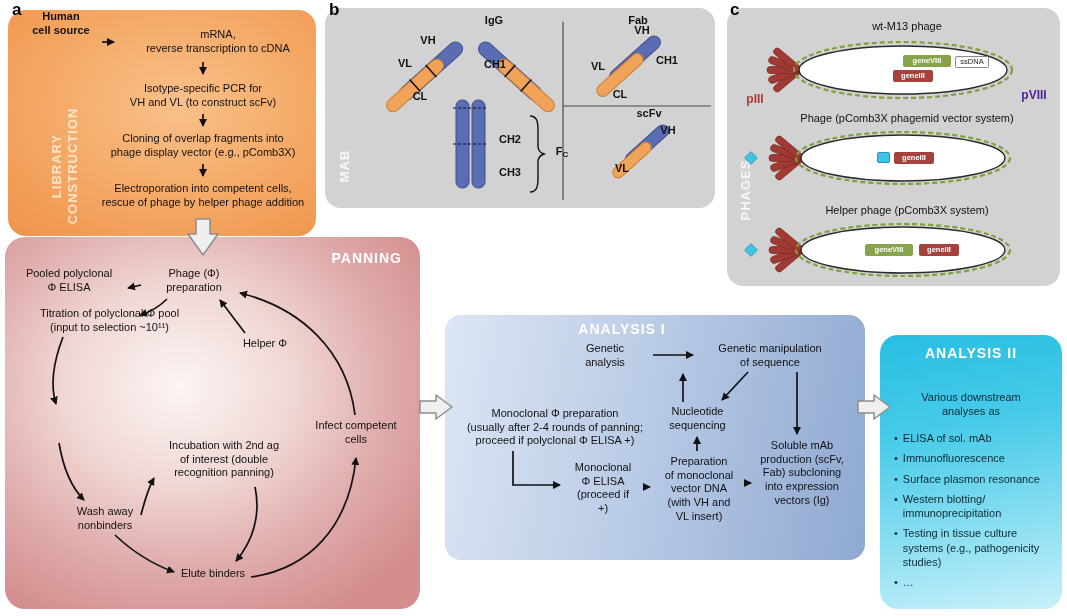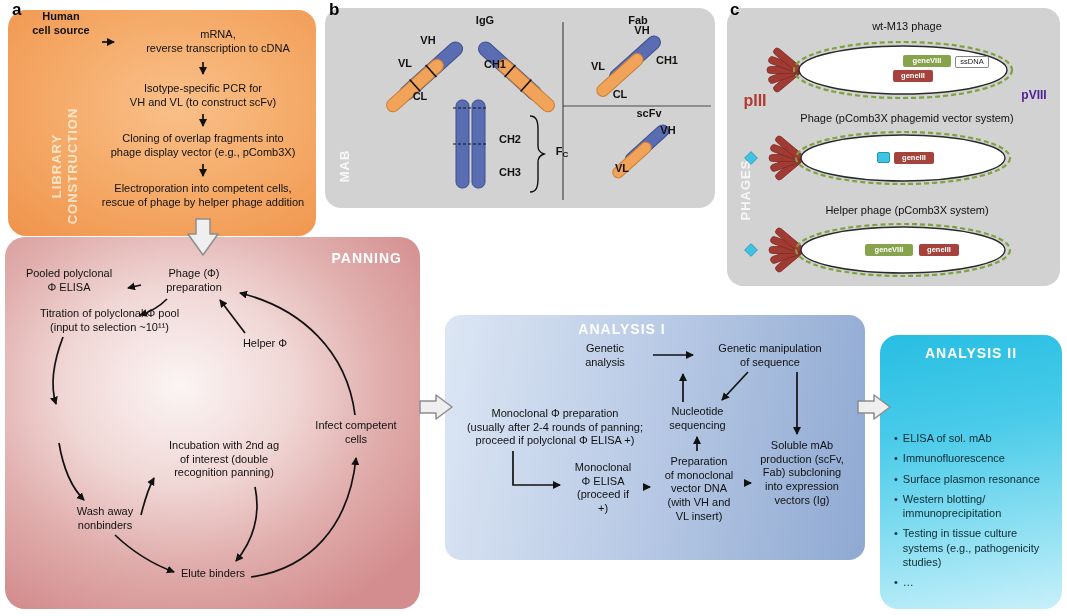--- a/index.html
+++ b/index.html
@@ -86,21 +86,21 @@
 
       <line class="divider" x1="238" y1="14" x2="238" y2="192"></line>
       <line class="divider" x1="238" y1="98" x2="386" y2="98"></line>
 
       <rect class="hc" x="278" y="45" width="64" height="13" rx="6.5" transform="rotate(-42 310 51.5)"></rect>
       <rect class="lc" x="266" y="61" width="58" height="12" rx="6" transform="rotate(-42 295 67)"></rect>
 
       <rect class="hc" x="295" y="131" width="54" height="12" rx="6" transform="rotate(-42 322 137)"></rect>
       <rect class="lc" x="283" y="146.5" width="48" height="11" rx="5.5" transform="rotate(-42 307 152)"></rect>
     </svg>
-    <div class="blabel" style="left:135px;top:6px;width:50px;">IgG</div>
+    <div class="blabel" style="left:144px;top:6px;width:50px;">IgG</div>
     <div class="blabel" style="left:88px;top:26px;width:30px;">VH</div>
     <div class="blabel" style="left:65px;top:49px;width:30px;">VL</div>
     <div class="blabel" style="left:152px;top:50px;width:36px;">CH1</div>
     <div class="blabel" style="left:80px;top:82px;width:30px;">CL</div>
     <div class="blabel" style="left:168px;top:125px;width:34px;">CH2</div>
     <div class="blabel" style="left:168px;top:158px;width:34px;">CH3</div>
     <div class="blabel" style="left:222px;top:137px;width:30px;">
       <span>F</span><span style="font-size:8px;position:relative;top:2px;">C</span>
     </div>
     <div class="blabel" style="left:286px;top:6px;width:54px;">Fab</div>
@@ -147,21 +147,21 @@
         <rect class="fiber" x="42" y="238.5" width="32" height="7" rx="3.5" transform="rotate(40 74 242)"></rect>
         <rect class="diam" x="19.5" y="237.5" width="9" height="9" transform="rotate(45 24 242)"></rect>
         <ellipse class="pbody" cx="176" cy="242" rx="102" ry="23"></ellipse>
         <ellipse class="pcoat" cx="176" cy="242" rx="107" ry="26"></ellipse>
       </g>
     </svg>
     <div class="txt" style="left:70px;top:12px;width:220px;">wt-M13 phage</div>
     <div class="badge" style="left:176px;top:47px;width:48px;height:12px;background:#87a44c;">geneVIII</div>
     <div class="badge" style="left:228px;top:48px;width:34px;height:12px;background:#fff;border:1px solid #888;color:#222;line-height:10px;font-weight:normal;">ssDNA</div>
     <div class="badge" style="left:166px;top:62px;width:40px;height:12px;background:#a5423c;">geneIII</div>
-    <div class="blabel" style="left:10px;top:84px;width:36px;color:#b03b33;font-size:16px;font-weight:bold;">pIII</div>
+    <div class="blabel" style="left:10px;top:84px;width:36px;color:#b03b33;font-size:12px;font-weight:bold;">pIII</div>
     <div class="blabel" style="left:286px;top:80px;width:42px;color:#4c1d95;font-size:12px;font-weight:bold;">pVIII</div>
     <div class="txt" style="left:25px;top:104px;width:310px;">Phage (pComb3X phagemid vector system)</div>
     <div class="badge" style="left:150px;top:144px;width:13px;height:11px;background:#3ec3e4;border:1px solid #2694b2;"></div>
     <div class="badge" style="left:167px;top:144px;width:40px;height:12px;background:#a5423c;">geneIII</div>
     <div class="txt" style="left:35px;top:196px;width:290px;">Helper phage (pComb3X system)</div>
     <div class="badge" style="left:138px;top:236px;width:48px;height:12px;background:#87a44c;">geneVIII</div>
     <div class="badge" style="left:192px;top:236px;width:40px;height:12px;background:#a5423c;">geneIII</div>
   </div>
   <div class="plabel" style="left:730px;top:0px;">c</div>
 
@@ -241,20 +241,22 @@
       <path class="flow" d="M 68,136 L 68,170 L 115,170" marker-end="url(#ahB)"></path>
       <path class="flow" d="M 198,172 L 205,172" marker-end="url(#ahB)"></path>
       <path class="flow" d="M 300,168 L 306,168" marker-end="url(#ahB)"></path>
       <path class="flow" d="M 252,136 L 252,122" marker-end="url(#ahB)"></path>
     </svg>
   </div>
 
   <div class="panel" style="left:880px;top:335px;width:182px;height:274px;border-radius:18px;
               background:linear-gradient(170deg, #27bee3 0%, #49cbe9 35%, #8fe0f2 72%, #c8f0fa 100%);">
     <div class="sec-title" style="left:0;top:10px;width:182px;text-align:center;">ANALYSIS II</div>
+    <div class="txt" style="left:10px;top:56px;width:162px;color:#0c2a33;">Various downstream
+analyses as</div>
     <div style="position:absolute;left:14px;top:96px;width:162px;">
       <div class="blt-row">
         <span>•</span>
         <span class="blt-txt">ELISA of sol. mAb</span>
       </div>
       <div class="blt-row">
         <span>•</span>
         <span class="blt-txt">Immunofluorescence</span>
       </div>
       <div class="blt-row">

